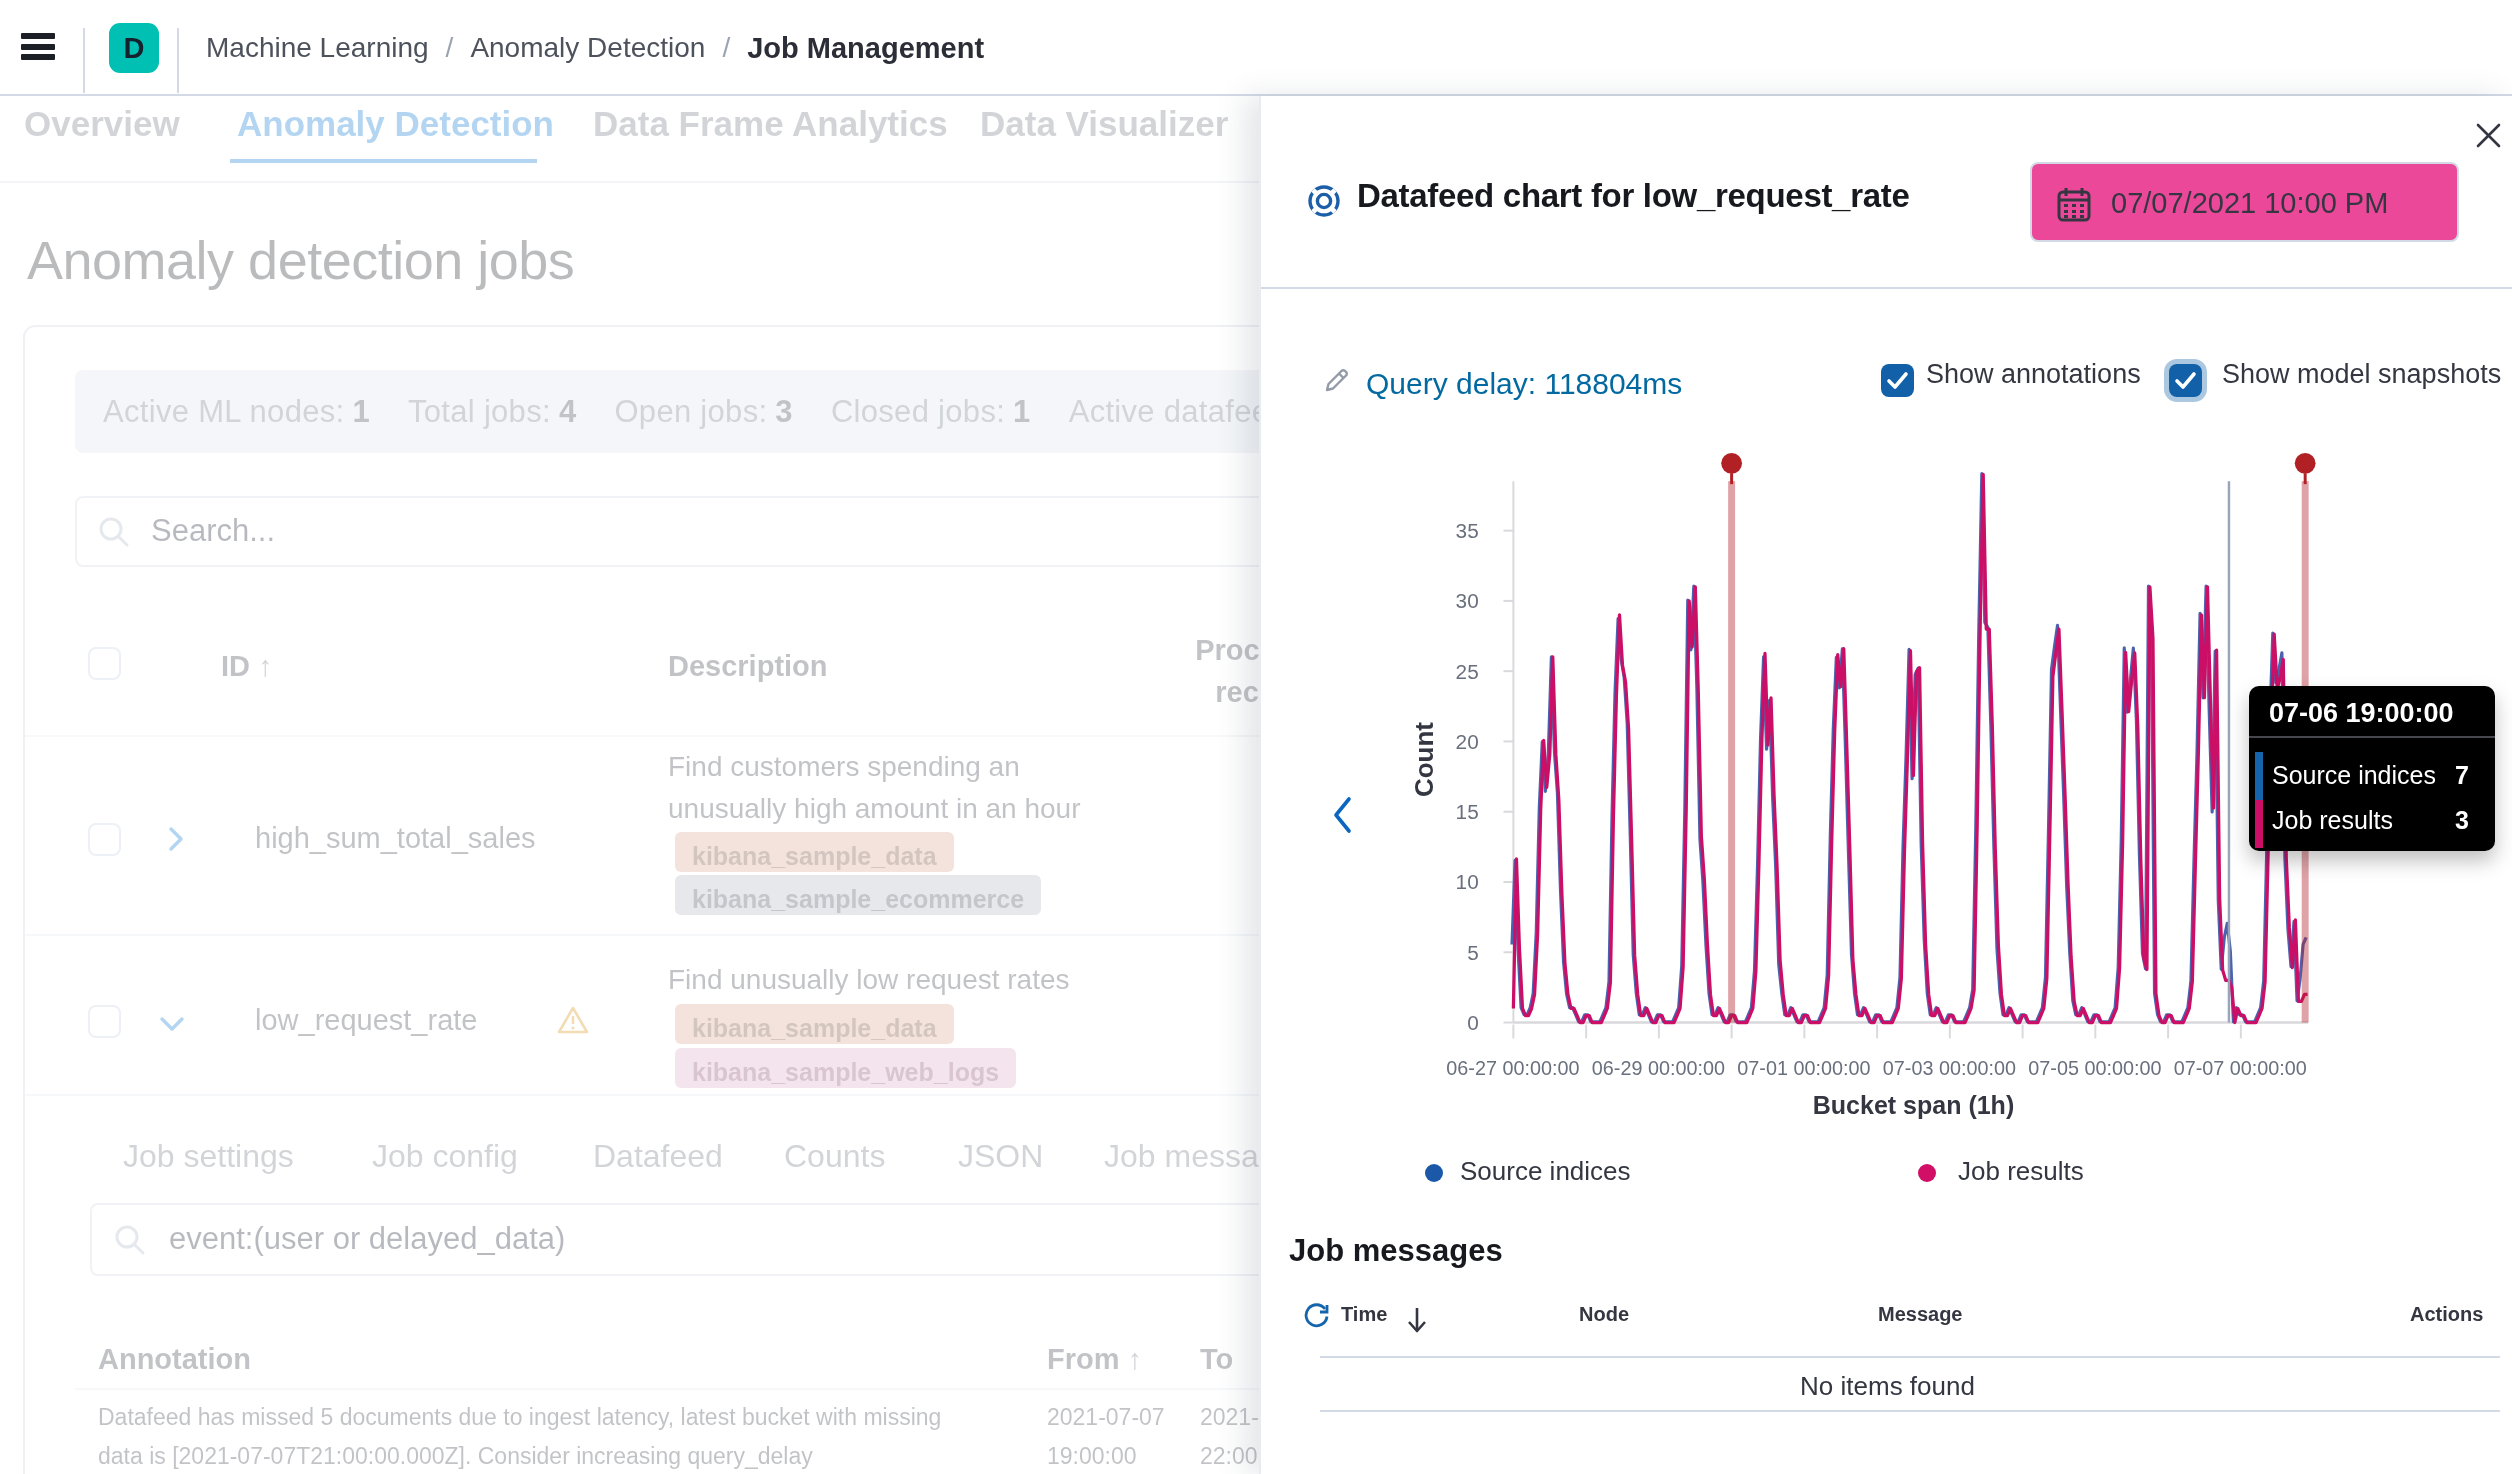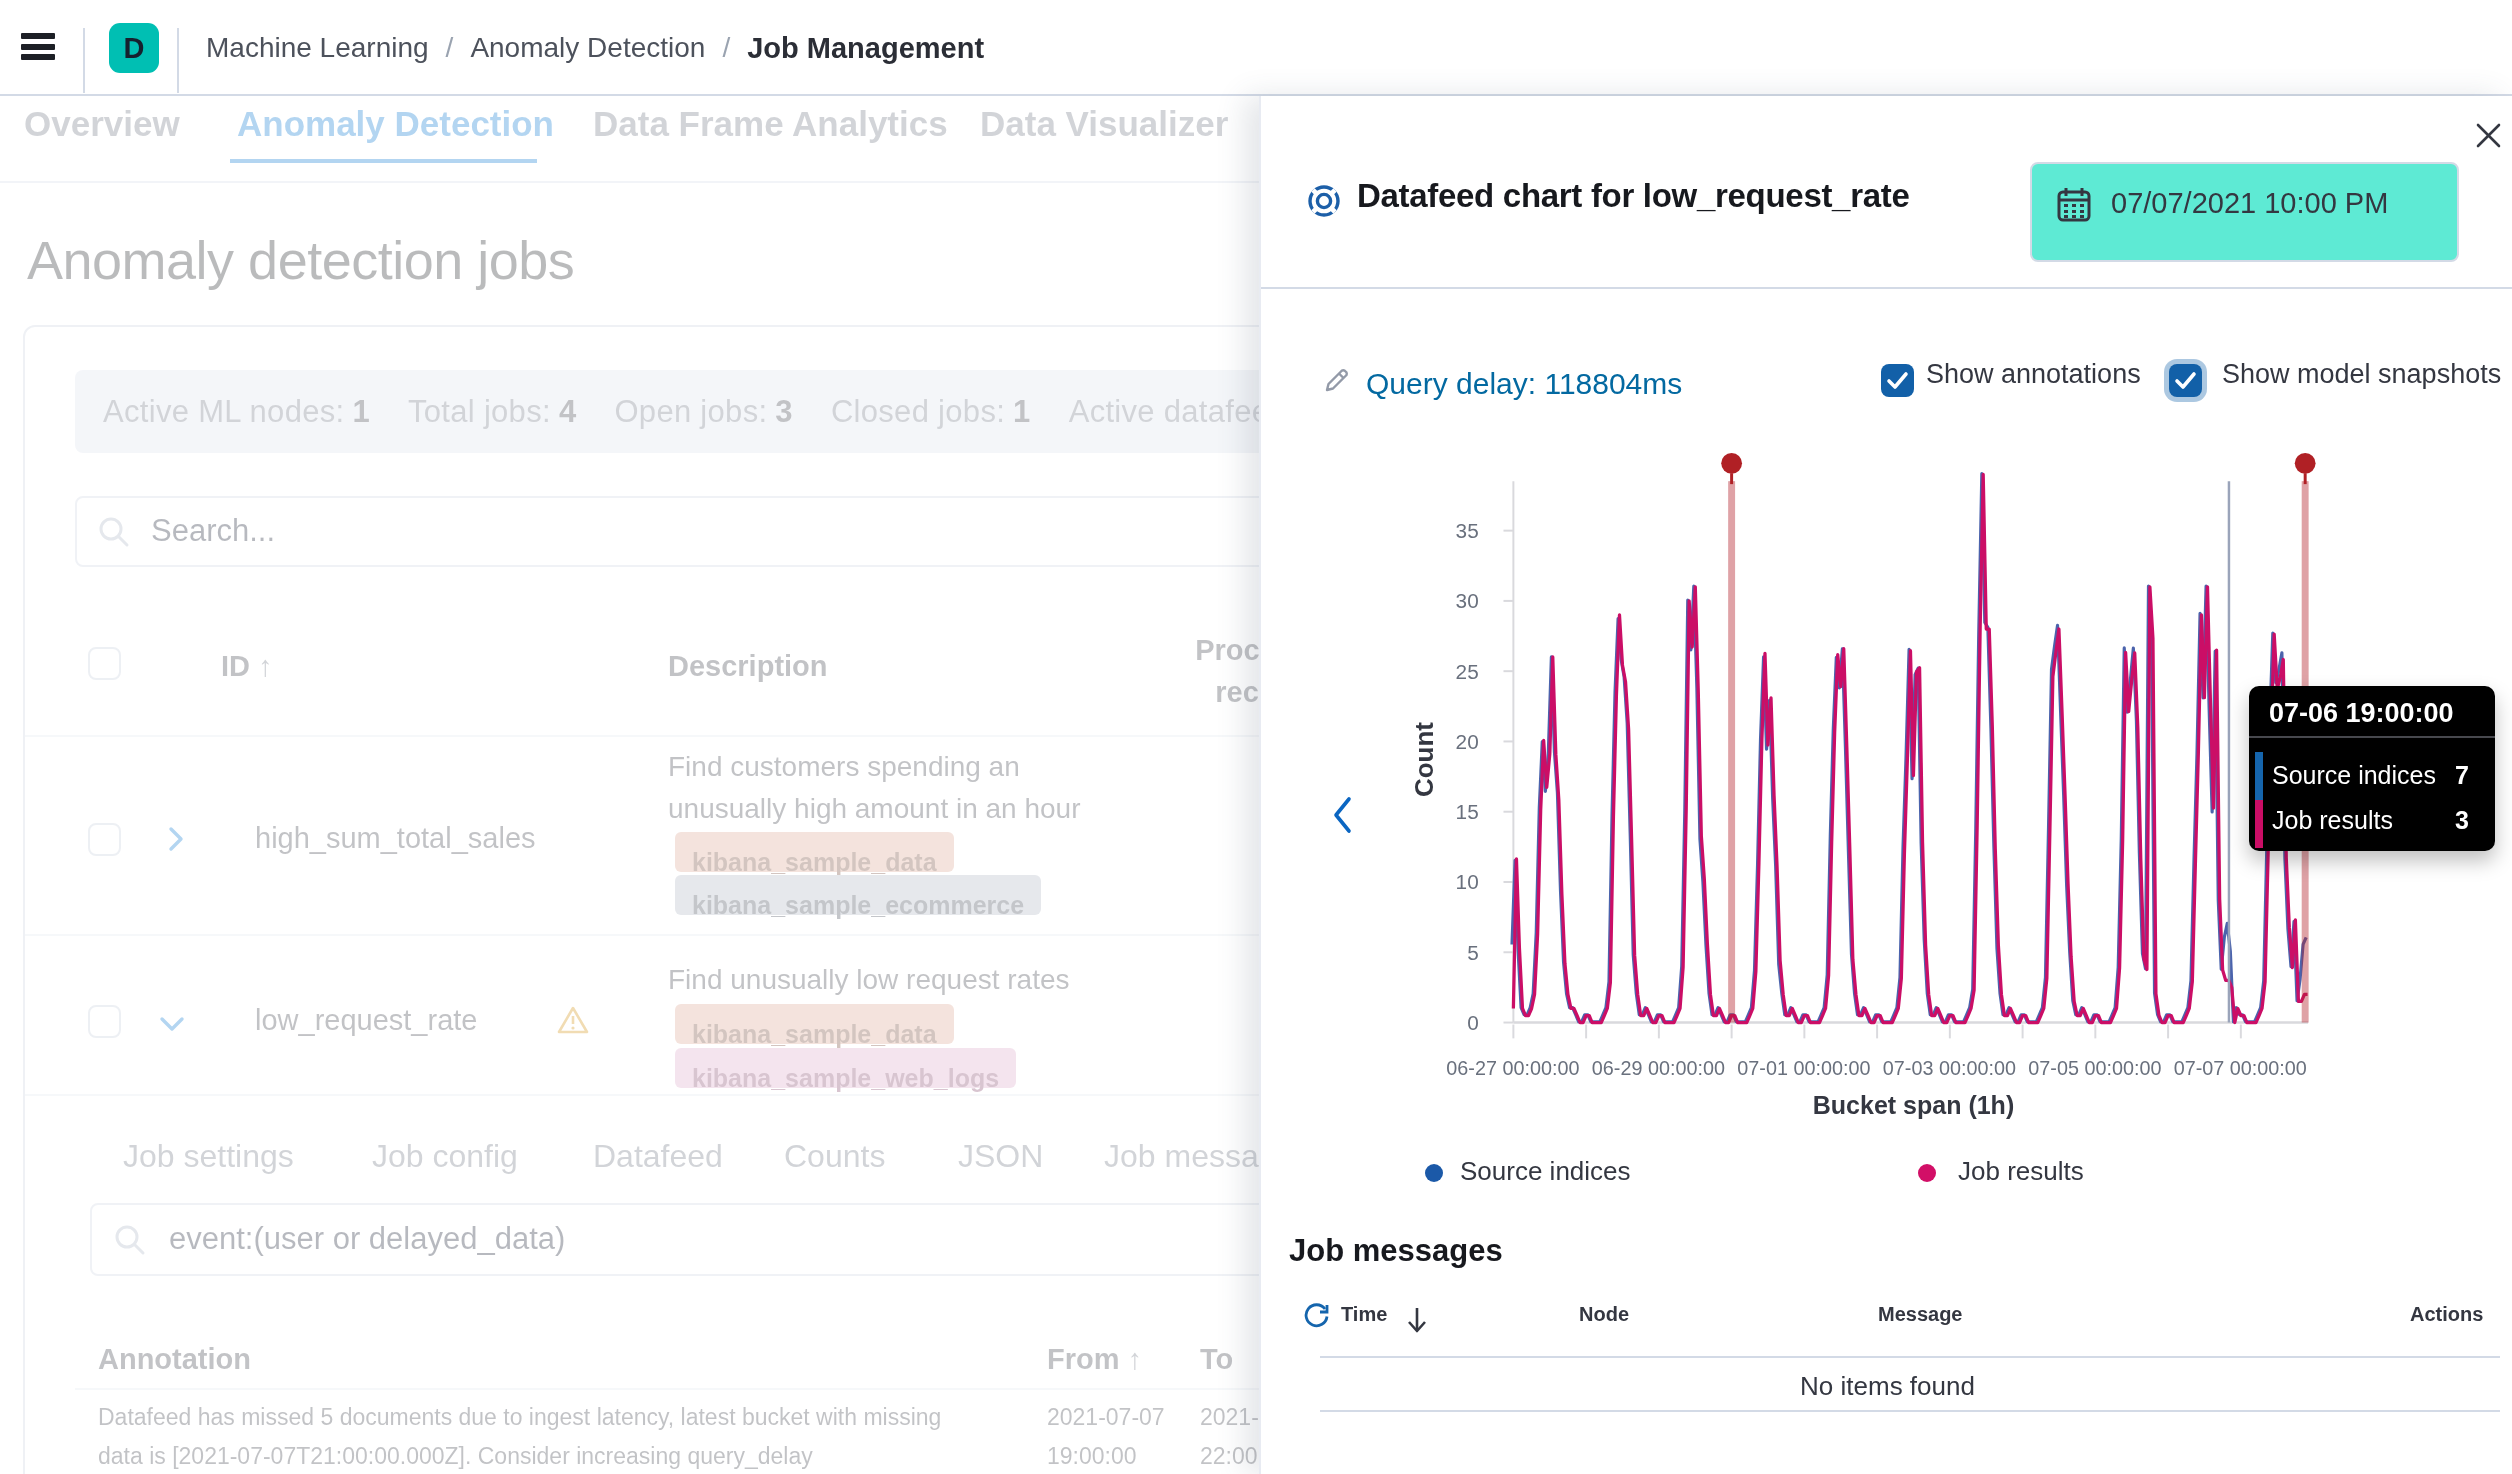--- a/index.html
+++ b/index.html
@@ -31,32 +31,32 @@
 #statsbar b { color:#343741; font-weight:700; padding:0 8px; }
 #statsbar span.lbl { padding-left:30px; }
 .searchbox { position:absolute; border:2px solid #ccd3e0; border-radius:8px; background:#fff; }
 .ph { position:absolute; font-size:31px; color:#0f172a; }
 .hdrcell { position:absolute; font-size:29px; font-weight:700; color:#343741; }
 .cbx { position:absolute; width:33px; height:33px; border:2px solid #c4ccd9; border-radius:8px; background:#fdfdfe; }
 .rowline { position:absolute; left:0; width:2465px; height:2px; background:#e2e6ee; }
 .idtxt { position:absolute; font-size:29px; color:#343741;margin-left:34px; }
 .desctxt { position:absolute; font-size:28px; color:#343741; line-height:42px; }
 .badge { position:absolute; height:40px; border-radius:6px; font-size:25px; line-height:40px;
-  padding:10px 17px; font-weight:600; }
+  padding:4px 17px; font-weight:600; }
 .dettab { position:absolute; top:0; font-size:32px; color:#69707d; font-weight:500; }
 .anhdr { position:absolute; font-size:29px; font-weight:700; color:#343741; }
 .antxt { position:absolute; font-size:23px; color:#343741; line-height:39px; }
 #overlay { position:absolute; left:0; top:96px; width:2513px; height:1378px;
   background:rgba(255,255,255,0.70); z-index:20; }
 
 #flyout { position:absolute; left:1259px; top:96px; width:1253px; height:1378px; background:#fff;
   z-index:40; border-left:2px solid #e8ebf2; box-shadow:-14px 0 28px rgba(65,78,101,0.14); }
 #flyout .t { position:absolute; }
 #flytitle { position:absolute; left:96px; top:81px; font-size:33px; font-weight:700; color:#17191e; letter-spacing:-0.3px; }
-#datebox { position:absolute; left:769px; top:66px; width:429px; height:100px; background:#5eead4;
+#datebox { position:absolute; left:769px; top:66px; width:429px; height:80px; background:#ec4899;
   border:2px solid #d3dae6; border-radius:8px; }
 #datebox .dtx { position:absolute; left:79px; top:0; height:78px; line-height:78px; font-size:29px; color:#343741; }
 #flyhdrline { position:absolute; left:0; top:191px; width:1253px; height:2px; background:#d3dae6; }
 #qd { position:absolute; left:105px; top:271px; font-size:30px; color:#0369a1; }
 .cklabel { position:absolute; font-size:27px; color:#343741; white-space:nowrap; }
 .ckbox { position:absolute; width:33px; height:33px; border-radius:8px; background:#1260a8; }
 #tooltip { position:absolute; left:988px; top:590px; width:246px; height:165px; background:#000000;
   border-radius:10px; color:#fff; box-shadow:0 10px 20px rgba(0,0,0,0.25); }
 #tooltip .th { position:absolute; left:20px; top:12px; font-size:27px; font-weight:700; }
 #tooltip .tdiv { position:absolute; left:0; top:50px; width:246px; height:2px; background:#47484e; }

